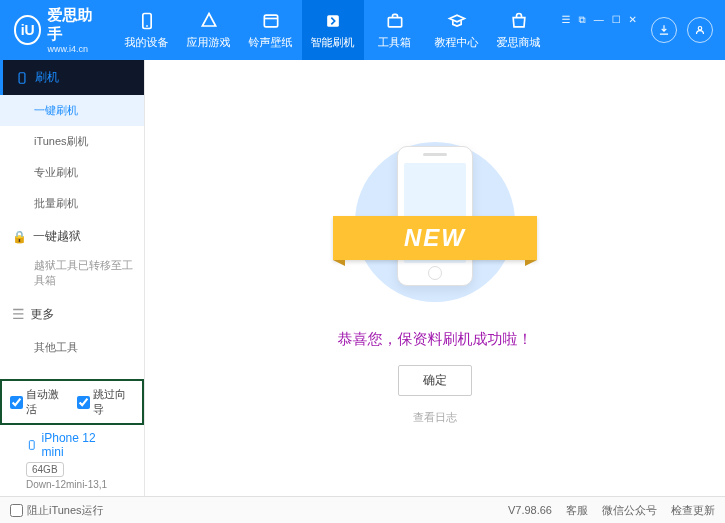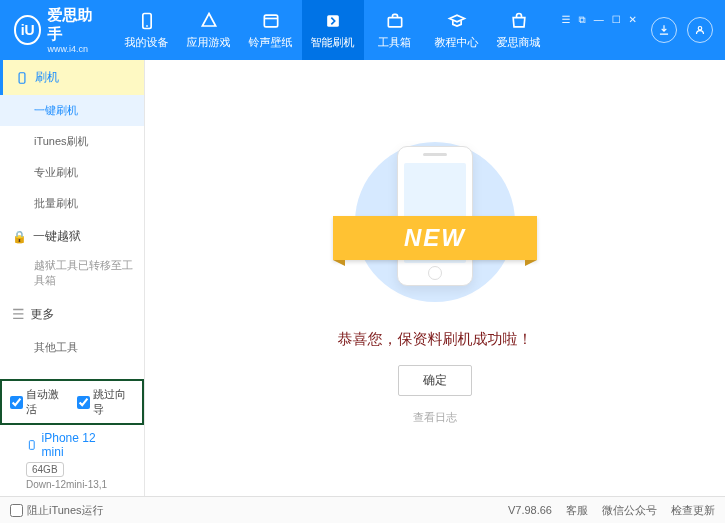--- a/index.html
+++ b/index.html
@@ -18,21 +18,21 @@
 .circle-btn { width: 26px; height: 26px; border: 1.5px solid rgba(255,255,255,.7); border-radius: 50%; display: flex; align-items: center; justify-content: center; cursor: pointer; }
 .win-controls { display: flex; gap: 8px; font-size: 10px; margin-right: 4px; margin-bottom: 20px; }
 .win-controls span { cursor: pointer; opacity: .9; }
 .body-area { display: flex; height: 436px; }
 .sidebar { width: 145px; border-right: 1px solid #e6e6e6; display: flex; flex-direction: column; background: #fff; }
 .conn-status { padding: 8px 10px; font-size: 11px; color: #666; border-bottom: 1px solid #eee; }
 .conn-status .mode { color: #1a8cff; font-weight: bold; }
 .side-scroll { flex: 1; overflow: hidden; }
 .side-section { font-size: 12px; }
 .side-head { padding: 9px 12px; display: flex; align-items: center; gap: 6px; color: #444; cursor: pointer; }
-.side-head.blue { color: #1a8cff; border-left: 3px solid #1a8cff; background: #fef9c3; }
+.side-head.blue { color: #1a8cff; border-left: 3px solid #1a8cff; background: #0f172a; }
 .side-sub { padding: 8px 10px 8px 34px; color: #666; cursor: pointer; font-size: 11px; }
 .side-sub.active { background: #e8f3ff; color: #1a8cff; }
 .side-sub.note { color: #999; line-height: 1.4; padding-top: 4px; padding-bottom: 8px; }
 .lock-icon { color: #bbb; }
 .list-icon { color: #999; font-size: 14px; }
 .checkbox-row { border: 2px solid #14532d; padding: 6px 8px; display: flex; gap: 10px; font-size: 11px; }
 .checkbox-row label { display: flex; align-items: center; gap: 3px; color: #444; cursor: pointer; }
 .checkbox-row input { accent-color: #1a8cff; }
 .device-info { padding: 6px 26px; }
 .device-name { color: #1a8cff; font-size: 12px; display: flex; align-items: center; gap: 4px; font-weight: 500; }
@@ -42,21 +42,21 @@
 .phone-illustration { position: relative; width: 180px; height: 180px; margin-bottom: 18px; }
 .circle-bg { position: absolute; width: 160px; height: 160px; background: #d6e9ff; border-radius: 50%; left: 10px; top: 10px; }
 .phone { position: absolute; width: 76px; height: 140px; background: #fff; border-radius: 10px; left: 52px; top: 14px; border: 1px solid #e0e0e0; box-shadow: 0 4px 12px rgba(0,0,0,.08); }
 .phone::before { content: ""; position: absolute; top: 6px; left: 50%; transform: translateX(-50%); width: 24px; height: 3px; background: #ddd; border-radius: 2px; }
 .phone::after { content: ""; position: absolute; bottom: 5px; left: 50%; transform: translateX(-50%); width: 12px; height: 12px; border: 1px solid #ddd; border-radius: 50%; }
 .phone-screen { position: absolute; top: 16px; left: 6px; right: 6px; bottom: 22px; background: #e8f4ff; border-radius: 2px; }
 .ribbon { position: absolute; left: -12px; right: -12px; top: 84px; height: 44px; background: #ffc233; display: flex; align-items: center; justify-content: center; color: #fff; font-weight: 900; font-size: 24px; font-style: italic; letter-spacing: 2px; box-shadow: 0 2px 4px rgba(0,0,0,.15); }
 .ribbon::before, .ribbon::after { content: ""; position: absolute; top: 100%; border-top: 6px solid #c99420; }
 .ribbon::before { left: 0; border-left: 12px solid transparent; }
 .ribbon::after { right: 0; border-right: 12px solid transparent; }
-.success-msg { font-size: 15px; color: #7f1d1d; margin-bottom: 16px; }
+.success-msg { font-size: 15px; color: #a21caf; margin-bottom: 16px; }
 .confirm-btn { border: 1px solid #ccc; background: #fff; padding: 6px 24px; font-size: 12px; color: #444; cursor: pointer; border-radius: 2px; }
 .view-log { margin-top: 14px; color: #aaa; font-size: 11px; cursor: pointer; }
 .footer { height: 27px; border-top: 1px solid #e0e0e0; display: flex; align-items: center; padding: 0 10px; font-size: 11px; color: #666; background: #fafafa; }
 .footer-left { display: flex; align-items: center; gap: 4px; }
 .footer-right { margin-left: auto; display: flex; align-items: center; gap: 14px; }
 .footer-right span { cursor: pointer; }
 </style>
 </head>
 <body>
 

